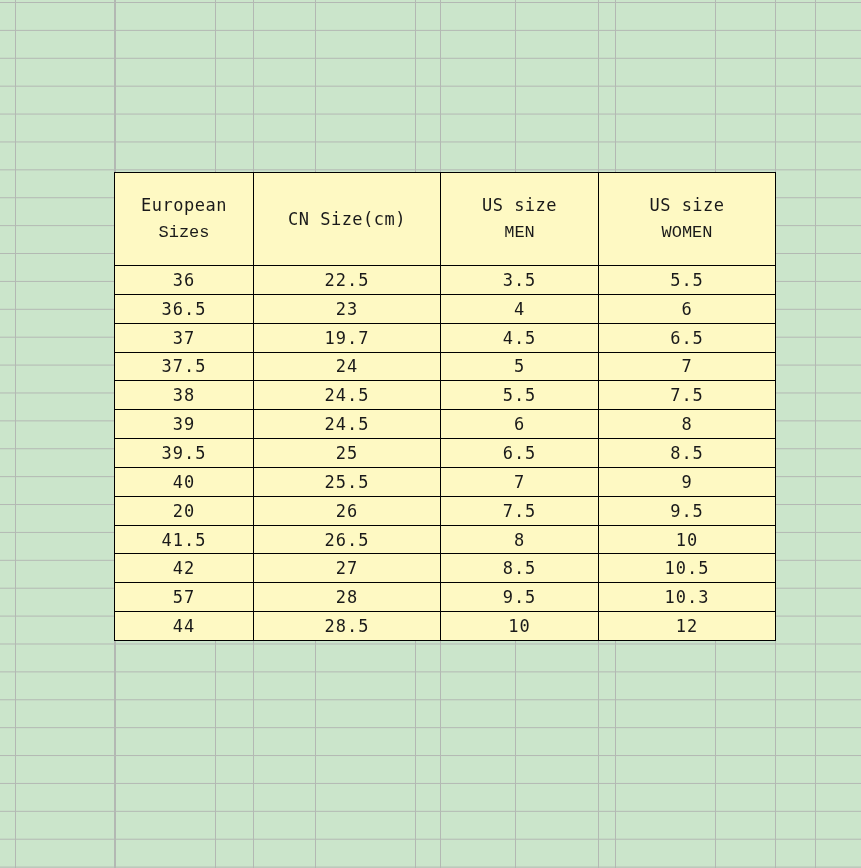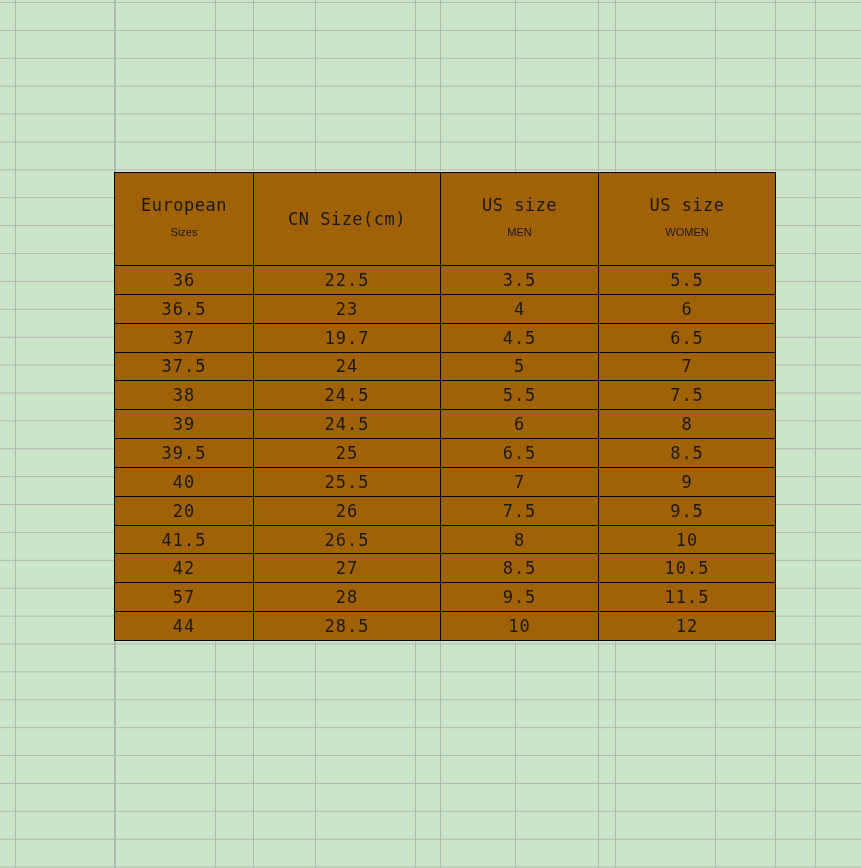--- a/index.html
+++ b/index.html
@@ -43,21 +43,21 @@
   #size-table-wrap {
     position: absolute;
     left: 114px;
     top: 172px;
     width: 661px;
   }
   table.size-table {
     border-collapse: collapse;
     width: 661px;
     table-layout: fixed;
-    background: #a16207;
+    background: #fef9c3;
   }
   table.size-table th,
   table.size-table td {
     border: 1px solid #000000;
     text-align: center;
     vertical-align: middle;
     color: #1a1a1a;
     padding: 0;
   }
   table.size-table th {
@@ -67,23 +67,23 @@
     line-height: 27px;
     letter-spacing: 0.5px;
   }
   table.size-table td {
     height: 27.85px;
     font-size: 17px;
     letter-spacing: 1px;
   }
   .hdr-line-2 {
     display: block;
-    font-family: Liberation Sans, sans-serif;
+    font-family: Liberation Mono, monospace;
     letter-spacing: 0;
-    font-size: 11px;
+    font-size: 17px;
   }
   col.c0 { width: 139px; }
   col.c1 { width: 187px; }
   col.c2 { width: 158px; }
   col.c3 { width: 177px; }
 </style>
 </head>
 <body>
 
 <div id="sheet-grid"></div>
@@ -187,21 +187,21 @@
         <tr>
           <td>42</td>
           <td>27</td>
           <td>8.5</td>
           <td>10.5</td>
         </tr>
         <tr>
           <td>57</td>
           <td>28</td>
           <td>9.5</td>
-          <td>11.5</td>
+          <td>10.3</td>
         </tr>
         <tr>
           <td>44</td>
           <td>28.5</td>
           <td>10</td>
           <td>12</td>
         </tr>
       </tbody>
   </table>
 </div>

